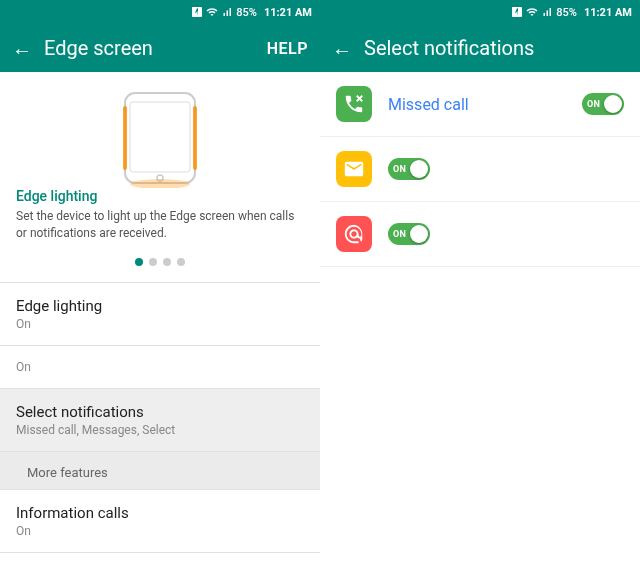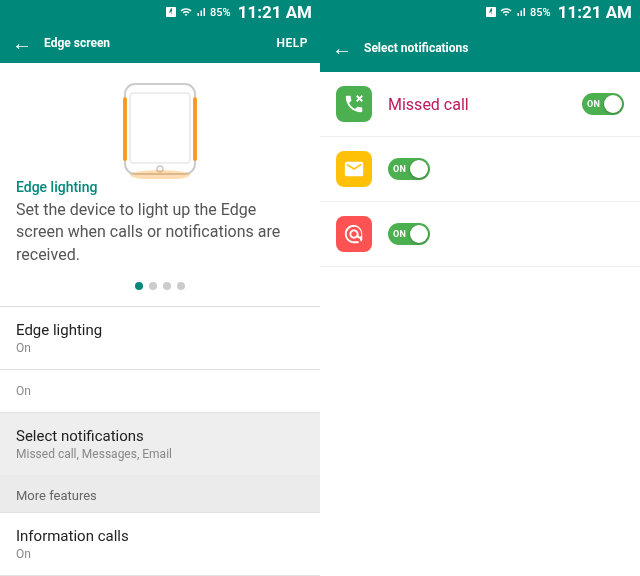--- a/index.html
+++ b/index.html
@@ -44,45 +44,45 @@
       color: #fff;
       font-weight: 500;
     }
     .status-bar .status-icons {
       display: flex;
       align-items: center;
       gap: 3px;
     }
     .status-bar .time {
       margin-left: 4px;
-      font-size: 17px;
+      font-size: 11px;
       font-weight: bold;
     }
 
     
     .toolbar {
       height: 48px;
       background: #00897B;
       display: flex;
       align-items: center;
       padding: 0 12px;
       color: #fff;
     }
     .toolbar .back-arrow {
       font-size: 20px;
       margin-right: 12px;
       cursor: pointer;
     }
     .toolbar .title {
       flex: 1;
-      font-size: 12px;
-      font-weight: 700;
+      font-size: 20px;
+      font-weight: 400;
     }
     .toolbar .help-btn {
-      font-size: 12px;
+      font-size: 16px;
       font-weight: 600;
       letter-spacing: 0.5px;
       cursor: pointer;
     }
 
     
     .carousel-section {
       padding: 16px 0 8px;
       display: flex;
       flex-direction: column;
@@ -96,21 +96,21 @@
     .carousel-text {
       padding: 0 16px 6px;
     }
     .carousel-text .feature-title {
       color: #00897B;
       font-size: 14px;
       font-weight: 500;
       margin-bottom: 4px;
     }
     .carousel-text .feature-desc {
-      font-size: 16px;
+      font-size: 12px;
       color: #555;
       line-height: 1.4;
     }
     .dots {
       display: flex;
       gap: 6px;
       margin: 10px 0 8px;
       justify-content: center;
     }
     .dot {
@@ -145,21 +145,21 @@
     .list-item .item-subtitle {
       font-size: 12px;
       color: #888;
     }
     .list-item.highlighted {
       background: #eeeeee;
     }
 
     
     .section-header {
-      padding: 10px 16px 8px;
+      padding: 10px 27px 8px;
       background: #ebebeb;
     }
     .section-header span {
       font-size: 13px;
       color: #666;
     }
 
     
     .notif-item {
       display: flex;
@@ -183,21 +183,21 @@
     }
     .notif-icon.messages {
       background: #FFC107;
     }
     .notif-icon.email {
       background: #FF5252;
     }
     .notif-label {
       flex: 1;
       font-size: 16px;
-      color: #be185d;
+      color: #3b82f6;
       font-weight: 400;
     }
 
     
     .toggle {
       width: 42px;
       height: 22px;
       background: #4CAF50;
       border-radius: 11px;
       position: relative;
@@ -293,21 +293,21 @@
   </div>
   <div class="divider"></div>
 
   <div class="list-item">
     <div class="item-subtitle">On</div>
   </div>
   <div class="divider"></div>
 
   <div class="list-item highlighted">
     <div class="item-title">Select notifications</div>
-    <div class="item-subtitle">Missed call, Messages, Email</div>
+    <div class="item-subtitle">Missed call, Messages, Select</div>
   </div>
   <div class="divider"></div>
 
   <div class="section-header">
     <span>More features</span>
   </div>
   <div class="divider"></div>
 
   <div class="list-item">
     <div class="item-title">Information calls</div>

